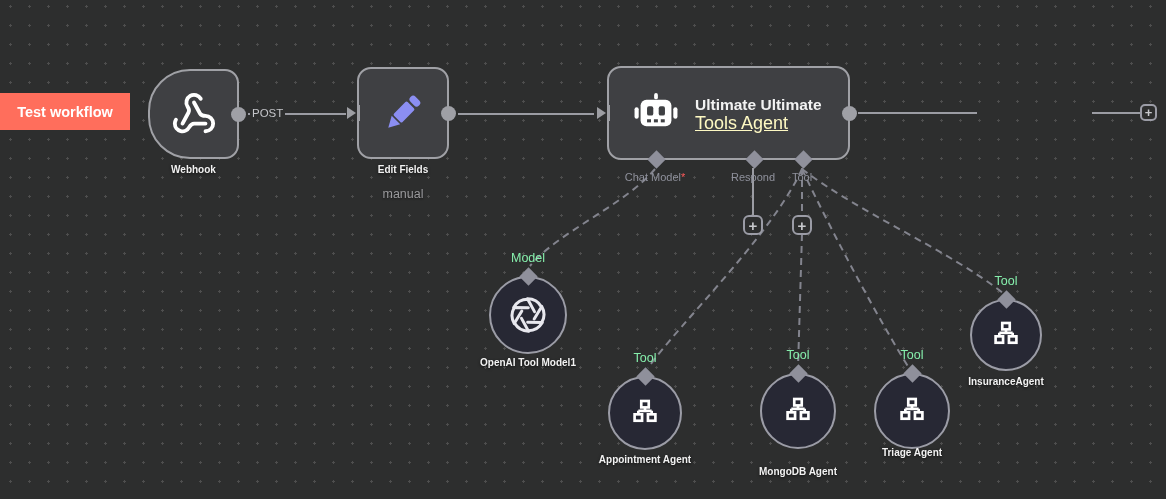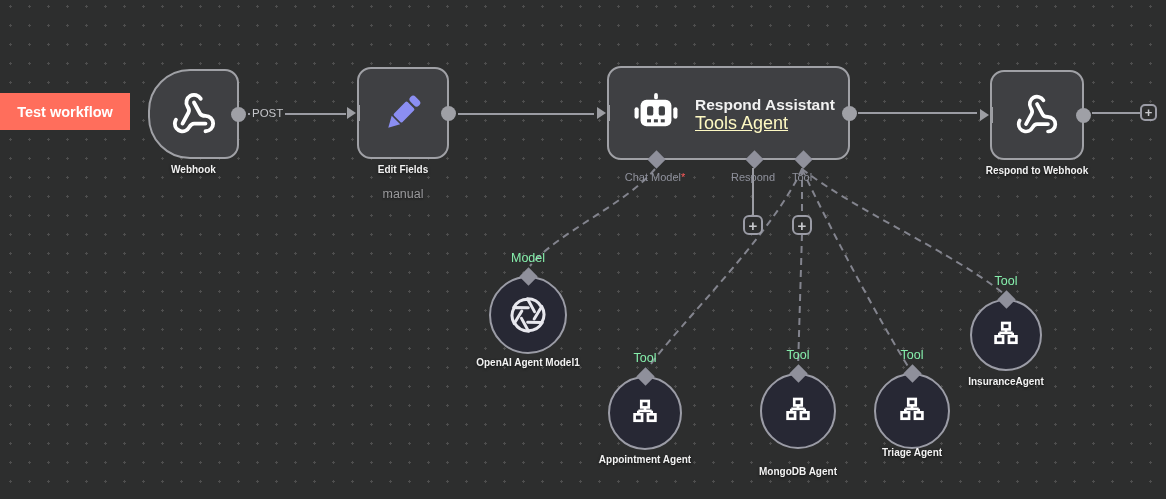--- a/index.html
+++ b/index.html
@@ -117,72 +117,59 @@
       </g>
       <g fill="#3f4043">
         <rect x="7.7" y="8.8" width="3" height="4.4" rx="0.9"></rect>
         <rect x="13.3" y="8.8" width="3" height="4.4" rx="0.9"></rect>
         <rect x="7.7" y="15" width="1.9" height="1.5"></rect>
         <rect x="11" y="15" width="1.9" height="1.5"></rect>
         <rect x="14.3" y="15" width="1.9" height="1.5"></rect>
       </g>
     </svg>
     <div style="margin-left:14px;">
-      <div class="agent-title">Respond Assistant</div>
+      <div class="agent-title">Ultimate Ultimate</div>
       <div class="agent-sub">Tools Agent</div>
     </div>
     <div class="out-dot"></div>
 
     <div class="diamond" style="left:41px;bottom:-8px;"></div>
     <div class="diamond" style="left:139px;bottom:-8px;"></div>
     <div class="diamond" style="left:188px;bottom:-8px;"></div>
   </div>
 
   <div class="port-label-row" style="left:655px;top:171px;">
     <span>Chat Model</span><span class="req">*</span>
   </div>
   <div class="port-label-row" style="left:753px;top:171px;">Respond</div>
   <div class="port-label-row" style="left:802px;top:171px;">Tool</div>
 
   <div class="plus-btn" style="left:743px;top:215px;width:20px;height:20px;border-radius:6px;">+</div>
   <div class="plus-btn" style="left:792px;top:215px;width:20px;height:20px;border-radius:6px;">+</div>
 
-  <div class="node node-sq" style="left:990px;top:70px;width:94px;height:90px;">
-    <div class="in-port">
-      <div class="tri"></div>
-        <div class="bar"></div>
-    </div>
-    <svg class="icon" width="44" height="44" viewBox="0 0 24 24" fill="none" stroke="#ffffff" stroke-width="2" stroke-linecap="round" stroke-linejoin="round">
-      <path d="M18 16.98h-5.99c-1.1 0-1.95.94-2.48 1.9A4 4 0 0 1 2 17c.01-.7.2-1.4.57-2"></path>
-      <path d="m6 17 3.13-5.78c.53-.97.1-2.18-.5-3.1a4 4 0 1 1 6.89-4.06"></path>
-      <path d="m12 6 3.13 5.73C15.66 12.7 16.9 13 18 13a4 4 0 0 1 0 8"></path>
-    </svg>
-    <div class="out-dot"></div>
-    <div class="node-label" style="margin-top:7px;">Respond to Webhook</div>
-  </div>
 
   <div class="plus-btn" style="left:1140px;top:104px;width:17px;height:17px;border-radius:5px;font-size:13px;">+</div>
 
   <div class="node-round" style="left:489px;top:276px;width:78px;height:78px;">
     <div class="diamond top"></div>
     <div class="port-top-label">Model</div>
     <svg class="icon" width="38" height="38" viewBox="-12 -12 24 24">
       <defs>
           <path id="petal" d="M -0.4 -10.2 A 10.2 10.2 0 0 1 8.5 -5.1 L 3.9 2.5"></path>
         </defs>
       <g stroke="#e8e8ee" stroke-width="1.9" fill="none" stroke-linecap="round" stroke-linejoin="round">
         <use href="#petal"></use>
           <use href="#petal" transform="rotate(60)"></use>
           <use href="#petal" transform="rotate(120)"></use>
         <use href="#petal" transform="rotate(180)"></use>
           <use href="#petal" transform="rotate(240)"></use>
           <use href="#petal" transform="rotate(300)"></use>
       </g>
     </svg>
-    <div class="node-label" style="margin-top:5px;">OpenAI Agent Model1</div>
+    <div class="node-label" style="margin-top:5px;">OpenAI Tool Model1</div>
   </div>
 
   <div class="node-round" style="left:608px;top:376px;width:74px;height:74px;">
     <div class="diamond top"></div>
     <div class="port-top-label">Tool</div>
     <svg class="icon" width="32" height="32" viewBox="0 0 24 24" fill="none" stroke="#ffffff" stroke-width="2">
       <rect x="9.2" y="3" width="5.6" height="4.8"></rect>
         <path d="M12 7.8 V10.4 M7 10.4 H17 M7 10.4 V13 M17 10.4 V13"></path>
       <rect x="4.2" y="13" width="5.6" height="4.8"></rect>
         <rect x="14.2" y="13" width="5.6" height="4.8"></rect>

